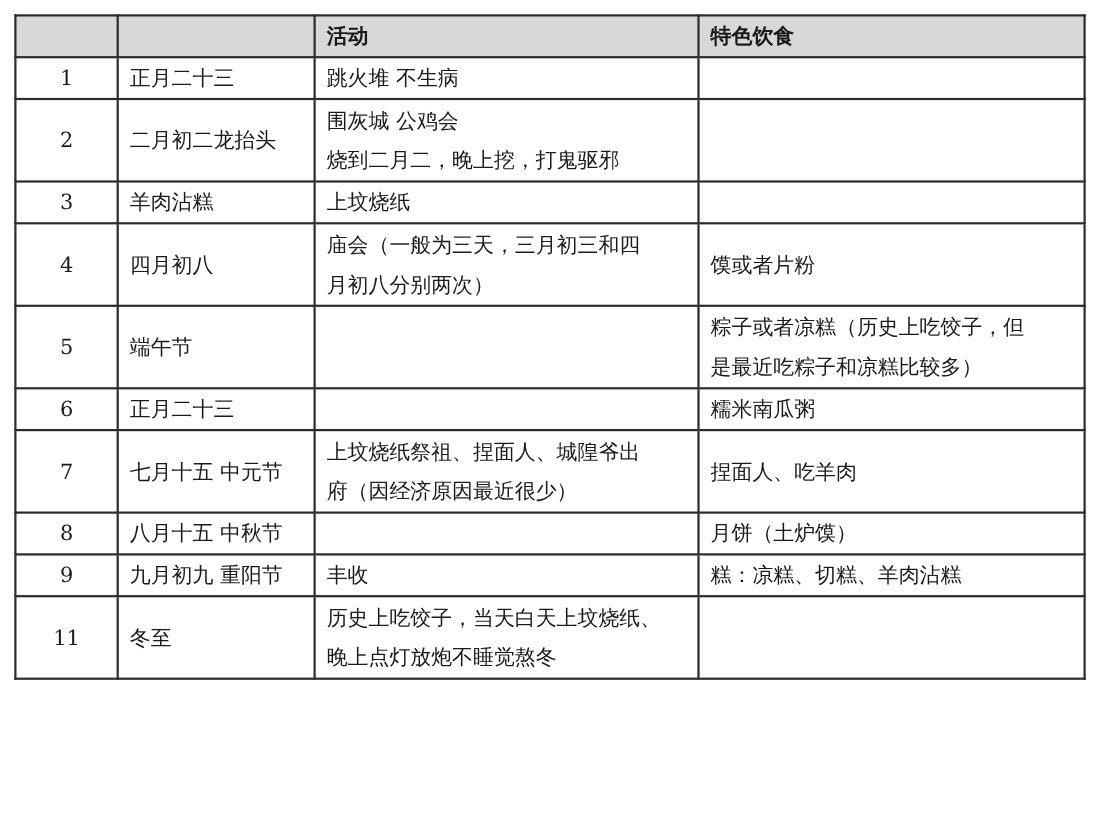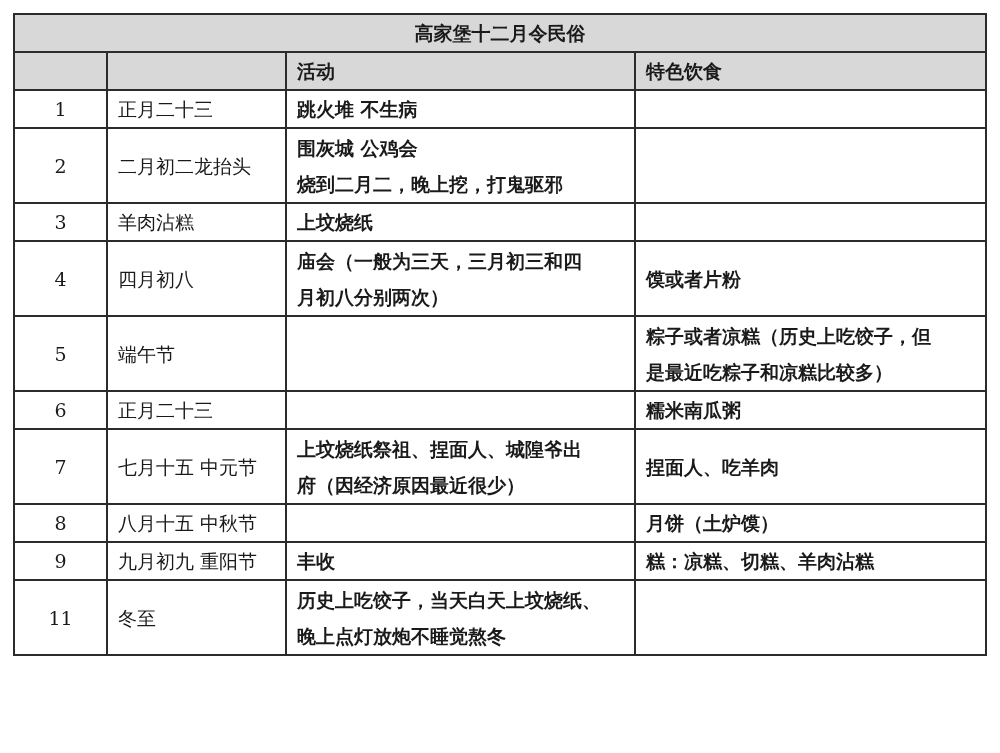--- a/index.html
+++ b/index.html
@@ -50,37 +50,34 @@
     margin-left: 36px;
   }
   table.customs td.num {
     text-align: center;
     font-family: "DejaVu Serif", "Liberation Serif", serif;
     font-size: 19px;
     padding: 0;
   }
   table.customs tr.r1 td { height: 34px; }
   table.customs tr.r2 td { height: 73px; }
-  .line { display: block; font-weight: bold; }
+  .line { display: block; }
 </style>
 </head>
 <body>
 
 <div class="table-wrap">
   <table class="customs">
     <colgroup>
       <col style="width:93px">
       <col style="width:179px">
       <col style="width:349px">
       <col style="width:351px">
     </colgroup>
     <thead>
-      <tr>
-        <th class="title-cell" colspan="4">高家堡十二月令民俗</th>
-      </tr>
       <tr class="header-row">
         <th></th>
         <th></th>
         <th>活动</th>
         <th>特色饮食</th>
       </tr>
     </thead>
     <tbody>
       <tr class="r1">
         <td class="num">1</td>

